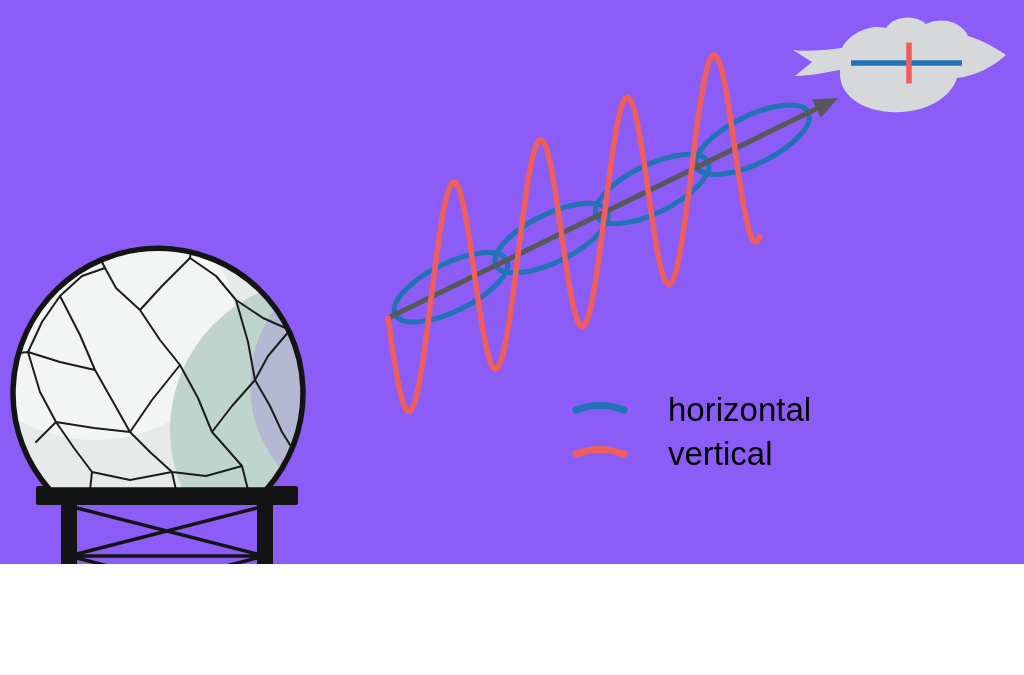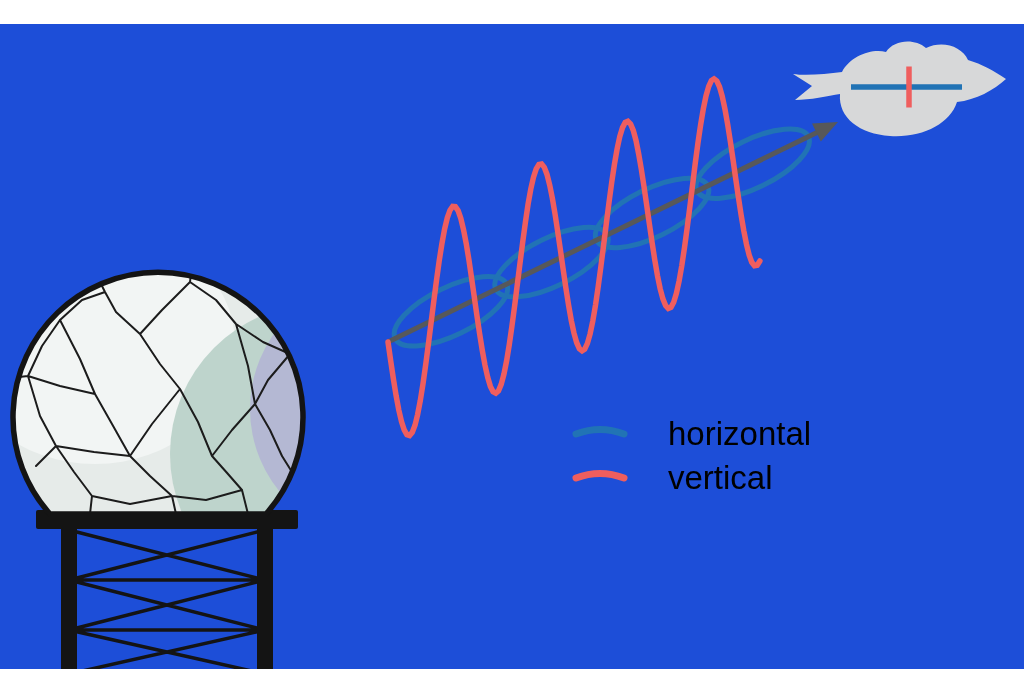--- a/index.html
+++ b/index.html
@@ -4,24 +4,23 @@
 <style>
   html, body {
     margin: 0;
     padding: 0;
     background: #ffffff;
     font-family: "Liberation Sans", sans-serif;
   }
   .canvas {
     position: relative;
     width: 1024px;
-    height: 645px;
-    background: #1d4ed8;
+    height: 564px;
+    background: #8b5cf6;
     overflow: hidden;
-    margin-top: 24px;
   }
   svg { display: block; }
   .legend-text {
     font-family: "Liberation Sans", sans-serif;
     font-size: 33px;
     fill: #000000;
   }
 </style>
 </head>
 <body>

